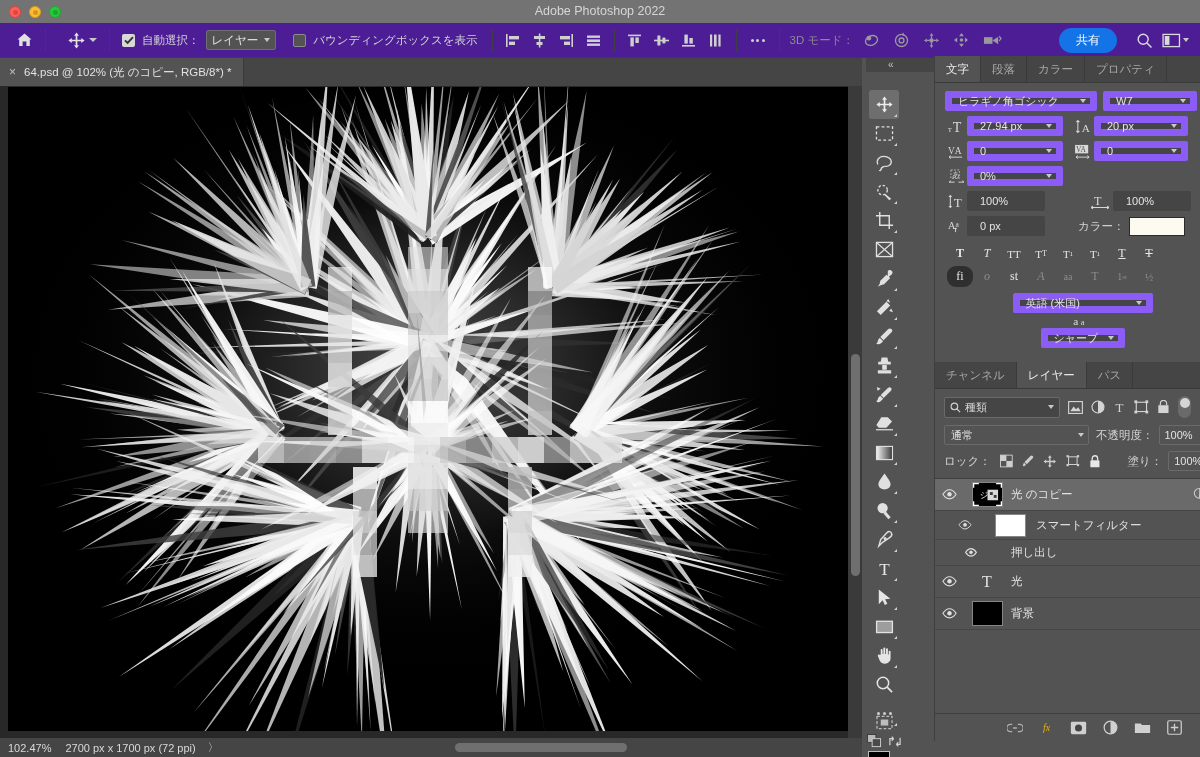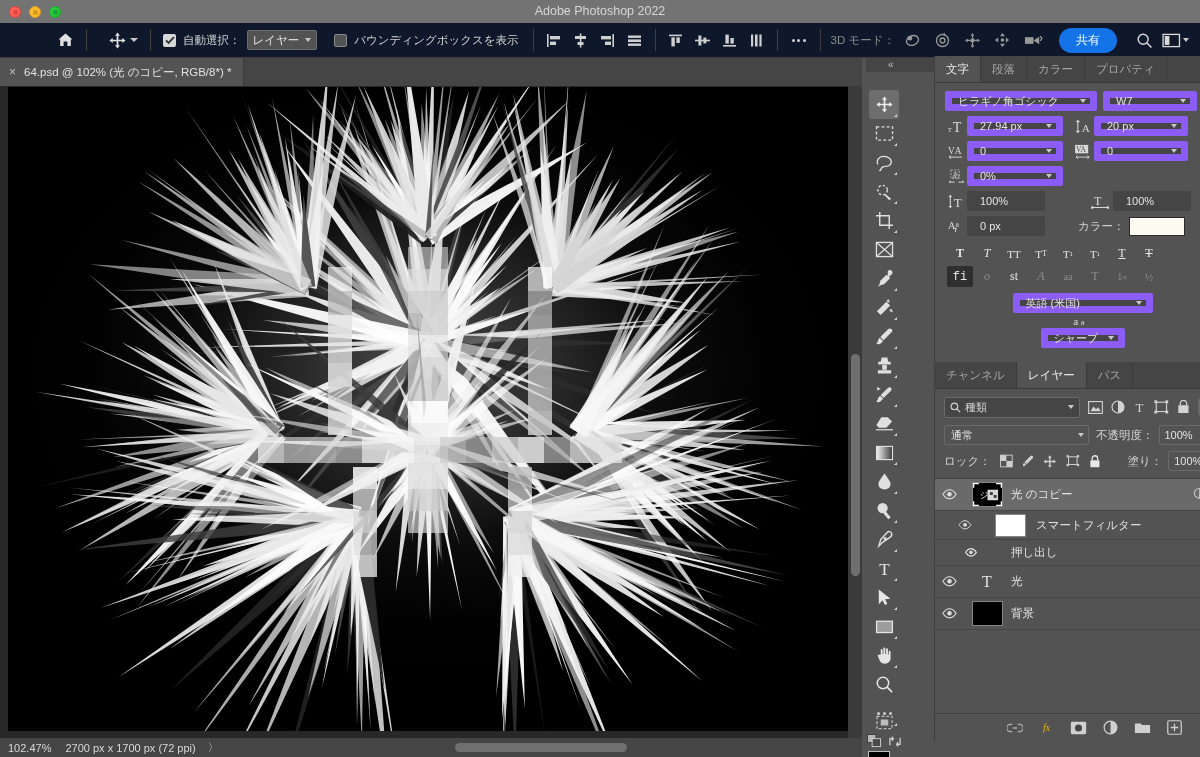--- a/index.html
+++ b/index.html
@@ -30,23 +30,22 @@
   .tl.yellow::after { background: #a87c16; }
   .tl.green::after { background: #0e8c1c; }
   .title-text {
     position: absolute; left: 0; right: 0; text-align: center;
     color: #d6d6d6; font-size: 12.5px; line-height: 23px; pointer-events: none;
   }
 
   
   .optionsbar {
     position: absolute; top: 23px; left: 0; width: 1200px; height: 35px;
-    background: #0f172a; display: flex; align-items: center;
+    background: #4c1d95; display: flex; align-items: center;
     border-bottom: 1px solid #3d3d3d;
-    padding-left: 41px;
   }
   .ob-sep { width: 1px; height: 22px; background: #3f3f3f; margin: 0 8px; }
   .ob-item { display: flex; align-items: center; height: 100%; }
   .home-btn {
     width: 26px; height: 26px; margin-left: 11px; display: flex;
     align-items: center; justify-content: center; border-radius: 2px;
   }
   .tool-chip {
     display: flex; align-items: center; gap: 3px; height: 26px; padding: 0 4px;
     margin-left: 9px;
@@ -193,21 +192,21 @@
   }
   .style-btn.dim { color: #8c8c8c; }
   .style-btn.on { background: #2f2f2f; }
   .ot-row { display: flex; align-items: center; gap: 1px; margin: 1px 0 6px 2px; }
 
   
   .layers-head { padding: 7px 8px 5px 9px; }
   .filter-row { display: flex; align-items: center; gap: 6px; margin-bottom: 7px; }
   .filter-select {
     display: flex; align-items: center; justify-content: space-between;
-    width: 136px; height: 21px; background: #454545; border: 1px solid #6a6a6a;
+    width: 116px; height: 21px; background: #454545; border: 1px solid #6a6a6a;
     border-radius: 2px; padding: 0 5px; color: #dcdcdc; font-size: 11px; gap: 4px;
   }
   .filter-icons { display: flex; align-items: center; gap: 8px; margin-left: 2px; }
   .toggle-pill {
     width: 13px; height: 22px; border-radius: 7px; background: #6a6a6a; position: relative;
   }
   .toggle-pill::after {
     content: ""; position: absolute; left: 1.5px; top: 1.5px; width: 10px; height: 10px;
     border-radius: 50%; background: #d5d5d5;
   }
@@ -1578,21 +1577,21 @@
           </span>
         <span class="style-btn" style="font-family:'Liberation Serif',serif;font-size:11px;">TT</span>
         <span class="style-btn" style="font-family:'Liberation Serif',serif;font-size:11px;">T<span style="font-size:8px;">T</span></span>
         <span class="style-btn" style="font-family:'Liberation Serif',serif;font-size:11px;">T<sup style="font-size:7px;">1</sup></span>
         <span class="style-btn" style="font-family:'Liberation Serif',serif;font-size:11px;">T<sub style="font-size:7px;">1</sub></span>
         <span class="style-btn" style="font-family:'Liberation Serif',serif;text-decoration:underline;">T</span>
         <span class="style-btn" style="font-family:'Liberation Serif',serif;text-decoration:line-through;">T</span>
       </div>
 
       <div class="ot-row">
-        <span class="style-btn on" style="font-family:Liberation Mono, monospace;">fi</span>
+        <span class="style-btn on" style="font-family:Liberation Serif, serif;border-radius:9px;">fi</span>
         <span class="style-btn dim" style="font-family:'Liberation Serif',serif;font-style:italic;">o</span>
         <span class="style-btn" style="font-family:'Liberation Serif',serif;">st</span>
         <span class="style-btn dim" style="font-family:'Liberation Serif',serif;font-style:italic;">A</span>
         <span class="style-btn dim" style="font-family:'Liberation Serif',serif;font-size:10px;">aa</span>
         <span class="style-btn dim" style="font-family:'Liberation Serif',serif;">T</span>
         <span class="style-btn dim" style="font-family:'Liberation Serif',serif;font-size:10px;">1<sup style="font-size:7px;">st</sup></span>
         <span class="style-btn dim" style="font-family:'Liberation Serif',serif;font-size:11px;">½</span>
       </div>
 
       <div class="row" style="margin-top:2px;flex-direction:column;">

